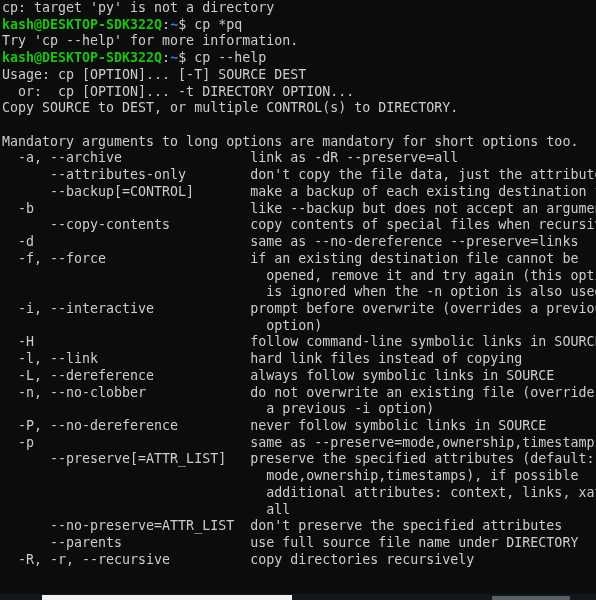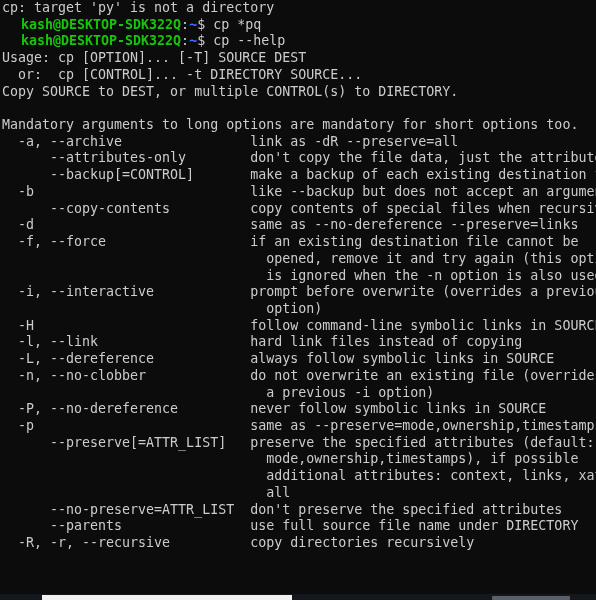--- a/index.html
+++ b/index.html
@@ -32,21 +32,21 @@
     height: 16.72px;
     line-height: 16.72px;
     font-size: 13.3px;
     letter-spacing: 0px;
     white-space: pre;
     color: #cccccc;
     font-family: "DejaVu Sans Mono", "Liberation Mono", monospace;
   }
   .seg { white-space: pre; }
   .c-out   { color: #cccccc; }
-  .c-user  { color: #16c60c; font-weight: bold; margin-left: 19px; }
+  .c-user  { color: #16c60c; font-weight: bold; }
   .c-punct { color: #cccccc; }
   .c-path  { color: #3b78ff; font-weight: bold; }
   .c-cmd   { color: #cccccc; margin-top: 23px; }
 
   
   #bottom-chrome {
     position: absolute;
     left: 0;
     bottom: 0;
     width: 596px;
@@ -78,23 +78,24 @@
     background: #14181c;
   }
 </style>
 </head>
 <body>
 
 <div id="terminal">
   <div id="screen">
       <div class="line"><span class="seg c-out">cp: target 'py' is not a directory</span></div>
       <div class="line"><span class="seg c-user">kash@DESKTOP-SDK322Q</span><span class="seg c-punct">:</span><span class="seg c-path">~</span><span class="seg c-punct">$</span><span class="seg c-cmd"> cp *pq</span></div>
+      <div class="line"><span class="seg c-out">Try 'cp --help' for more information.</span></div>
       <div class="line"><span class="seg c-user">kash@DESKTOP-SDK322Q</span><span class="seg c-punct">:</span><span class="seg c-path">~</span><span class="seg c-punct">$</span><span class="seg c-cmd"> cp --help</span></div>
       <div class="line"><span class="seg c-out">Usage: cp [OPTION]... [-T] SOURCE DEST</span></div>
-      <div class="line"><span class="seg c-out">  or:  cp [CONTROL]... -t DIRECTORY SOURCE...</span></div>
+      <div class="line"><span class="seg c-out">  or:  cp [OPTION]... -t DIRECTORY OPTION...</span></div>
       <div class="line"><span class="seg c-out">Copy SOURCE to DEST, or multiple CONTROL(s) to DIRECTORY.</span></div>
       <div class="line"><span class="seg c-out"></span></div>
       <div class="line"><span class="seg c-out">Mandatory arguments to long options are mandatory for short options too.</span></div>
       <div class="line"><span class="seg c-out">  -a, --archive                link as -dR --preserve=all</span></div>
       <div class="line"><span class="seg c-out">      --attributes-only        don't copy the file data, just the attributes</span></div>
       <div class="line"><span class="seg c-out">      --backup[=CONTROL]       make a backup of each existing destination file</span></div>
       <div class="line"><span class="seg c-out">  -b                           like --backup but does not accept an argument</span></div>
       <div class="line"><span class="seg c-out">      --copy-contents          copy contents of special files when recursive</span></div>
       <div class="line"><span class="seg c-out">  -d                           same as --no-dereference --preserve=links</span></div>
       <div class="line"><span class="seg c-out">  -f, --force                  if an existing destination file cannot be</span></div>

